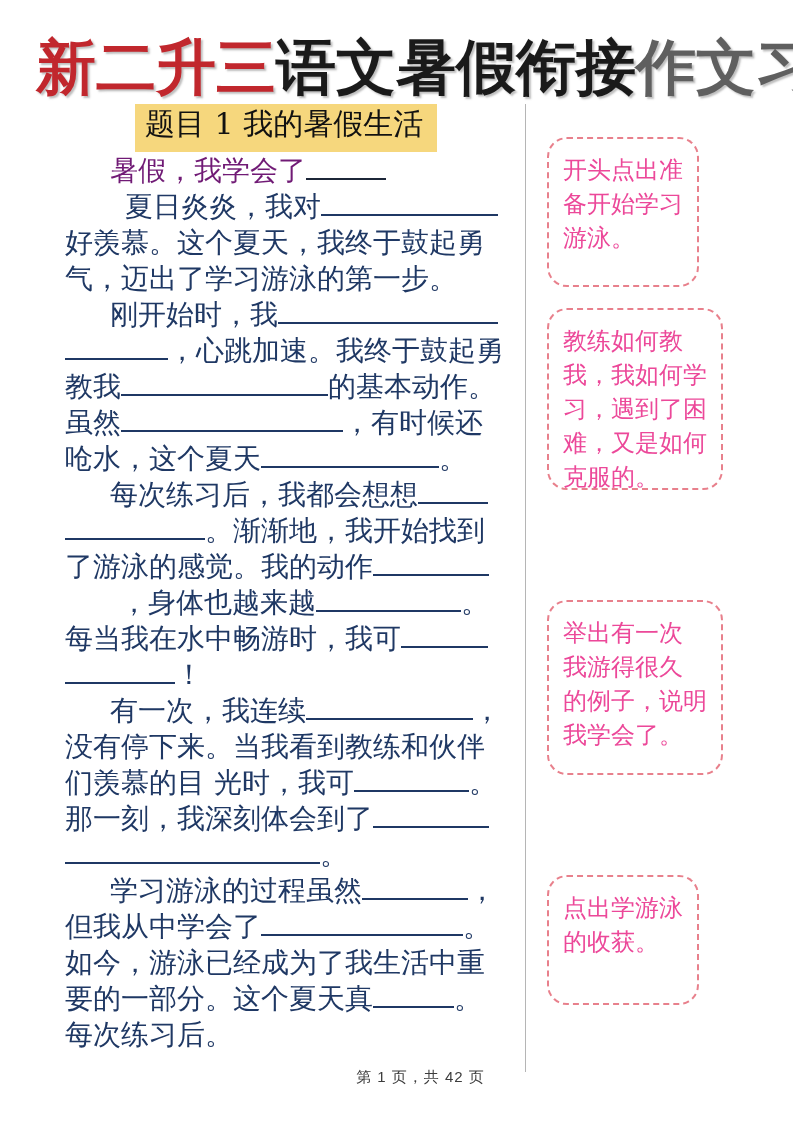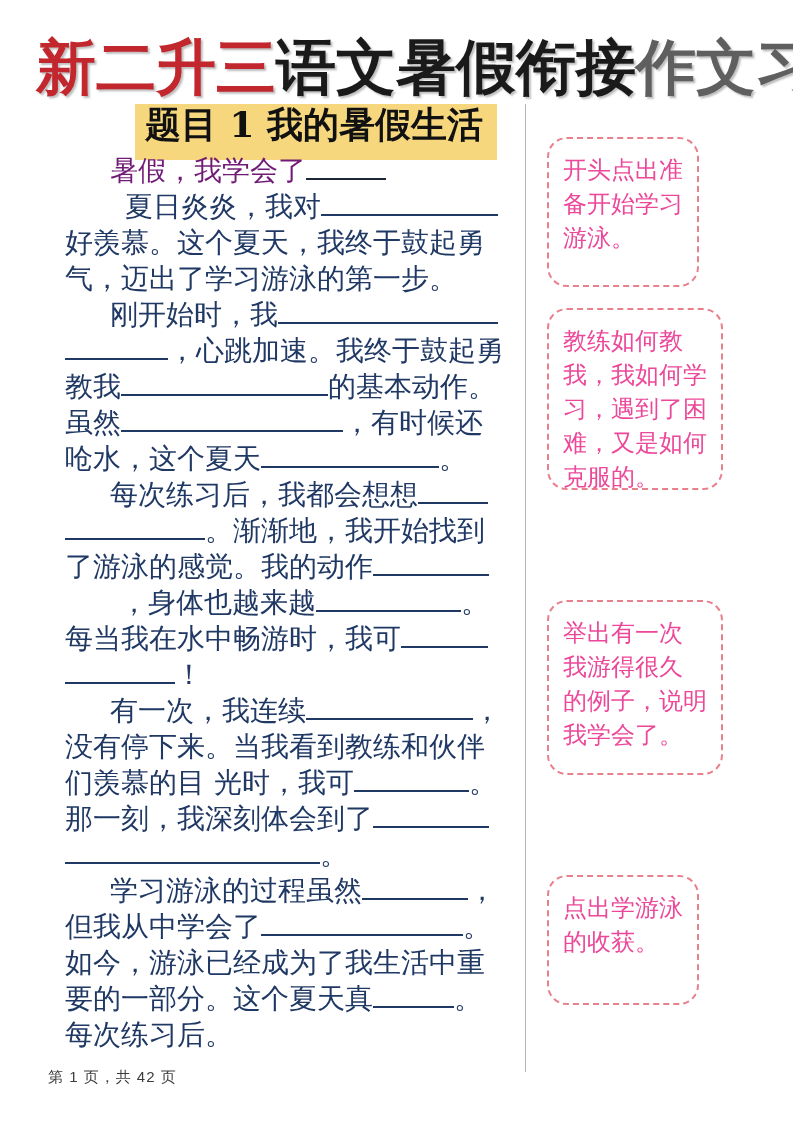--- a/index.html
+++ b/index.html
@@ -18,22 +18,22 @@
     letter-spacing:0px;white-space:nowrap;
     text-shadow:2px 2px 2px rgba(110,110,110,0.45);
   }
   .header .seg-red{color:#c1272d;}
   .header .seg-black{color:#1a1a1a;}
   .header .seg-gray{color:#5f5f5f;}
   
   .doc-title{
     position:absolute;left:135px;top:104px;
     background:#f6d77d;
-    padding:3px 14px 19px 10px;
-    font-size:36px;font-weight:bold;color:#111;
+    padding:3px 14px 11px 10px;
+    font-size:30px;font-weight:normal;color:#111;
     line-height:34px;white-space:nowrap;
   }
   
   .essay{
     position:absolute;left:65px;top:153px;width:448px;
     color:#1f3864;
     font-size:28px;
   }
   .line{height:36px;line-height:36px;white-space:nowrap;}
   .blank{
@@ -53,21 +53,21 @@
     border-radius:20px;
     padding:14px 14px 0 14px;
     color:#ec4899;
     font-size:24px;
     box-sizing:border-box;
   }
   .note-line{white-space:nowrap;line-height:34px;}
   
   .footer{
     position:absolute;left:0;top:1068px;width:100%;
-    padding-left:48px;box-sizing:border-box;
+    text-align:center;padding-left:48px;box-sizing:border-box;
     font-family:"Liberation Sans", sans-serif;
     font-size:15px;color:#3c3c3c;letter-spacing:1px;
   }
 </style>
 </head>
 <body>
 
 <div class="page">
 
   <div class="header">

